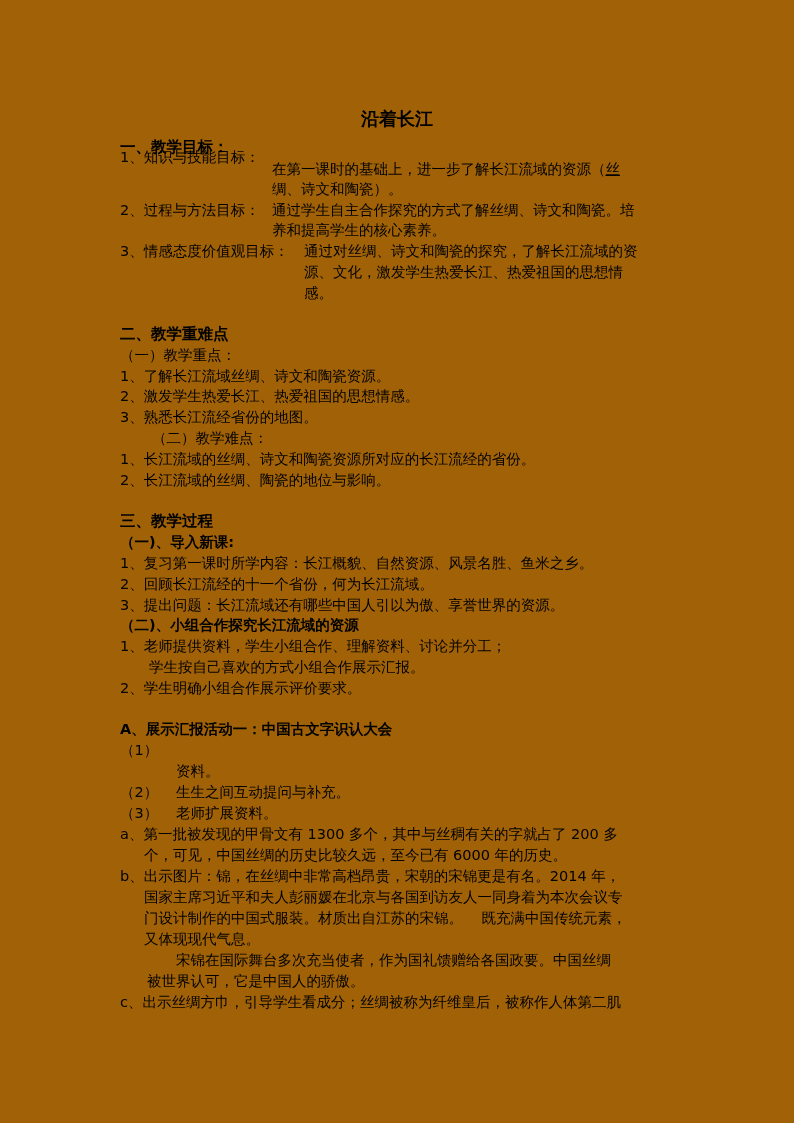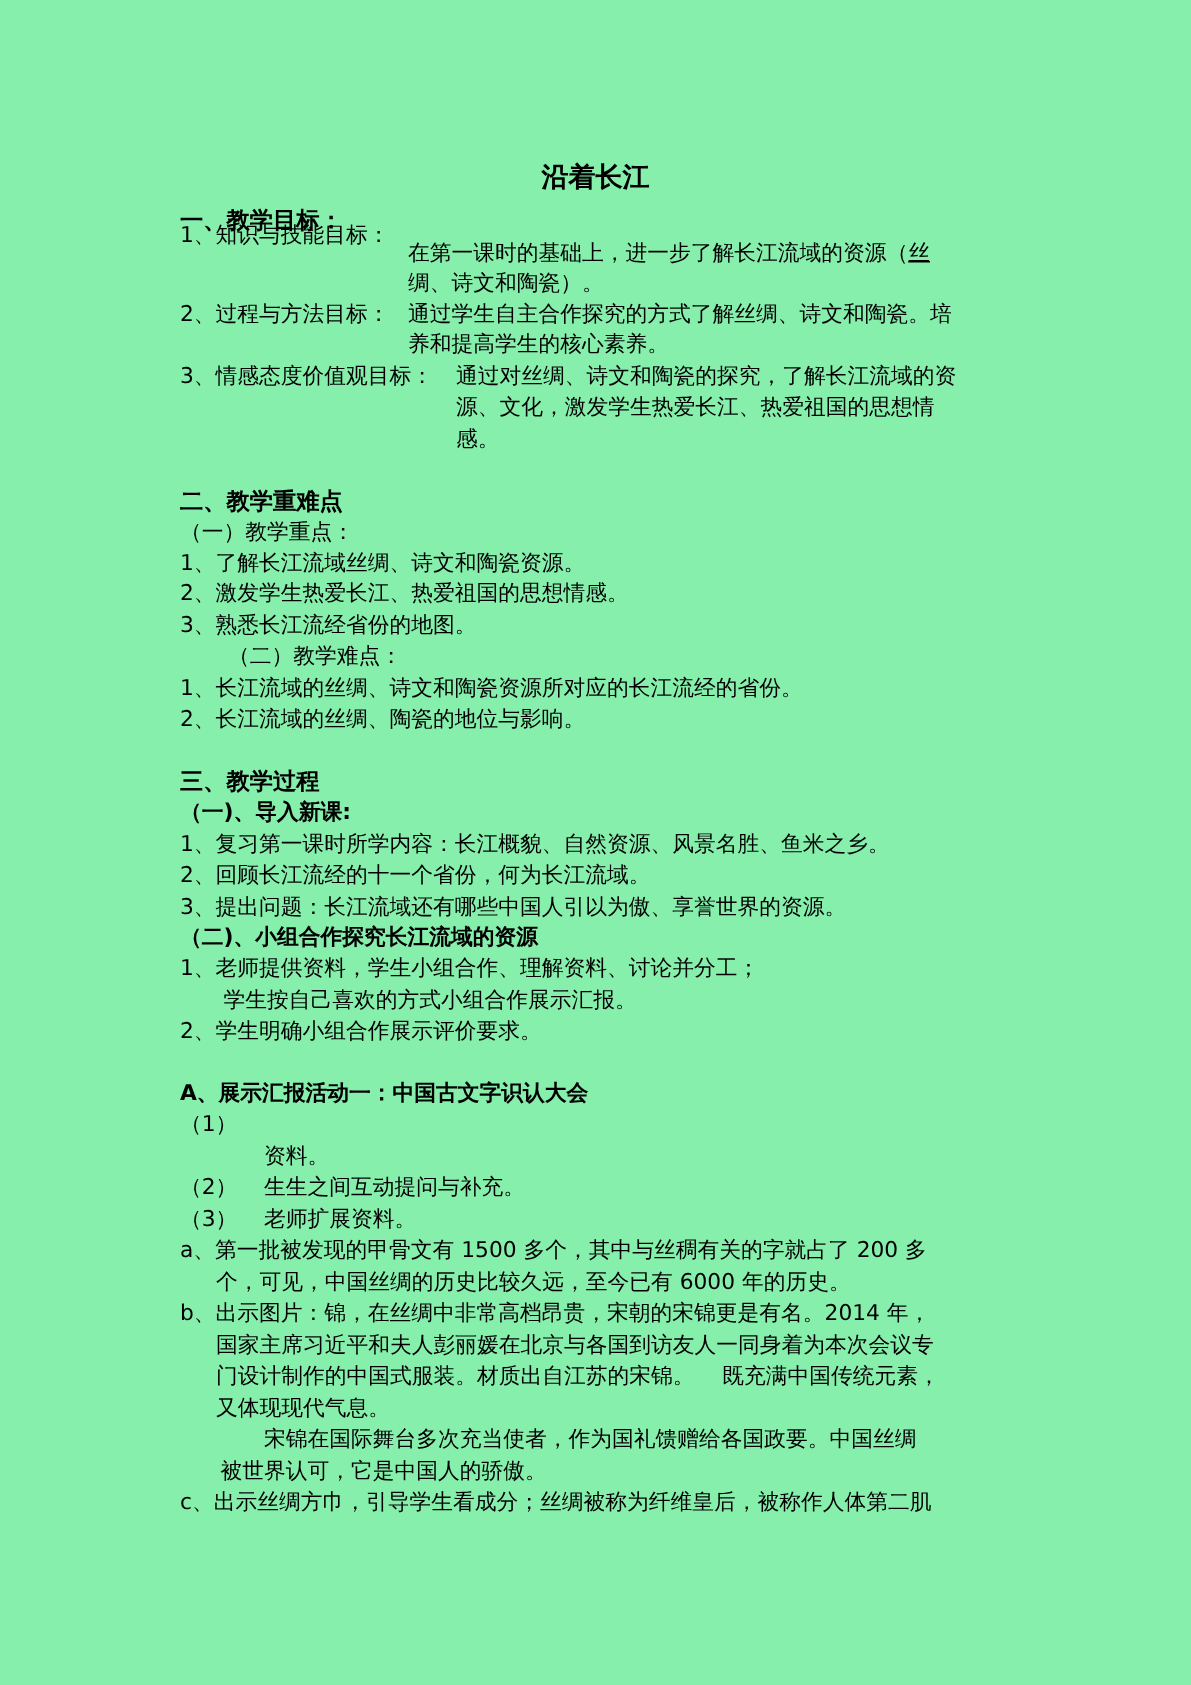--- a/index.html
+++ b/index.html
@@ -12,21 +12,21 @@
       height: 1123px;
       position: relative;
       overflow: hidden;
       font-family: "DejaVu Sans", "Liberation Sans", sans-serif;
       color: #000000;
     }
     .page {
       position: absolute;
       left: 0; top: 0;
       width: 794px; height: 1123px;
-      background: #86efac;
+      background: #a16207;
     }
     .line {
       position: absolute;
       font-size: 14.5px;
       line-height: 19px;
       white-space: nowrap;
       letter-spacing: 0px;
     }
     .title {
       position: absolute;
@@ -86,21 +86,21 @@
 
   <div class="line" style="left:120px; top:741px;">（1）</div>
   <div class="line" style="left:176px; top:762px;">资料。</div>
 
   <div class="line" style="left:120px; top:783px;">（2）</div>
   <div class="line" style="left:176px; top:783px;">生生之间互动提问与补充。</div>
 
   <div class="line" style="left:120px; top:804px;">（3）</div>
   <div class="line" style="left:176px; top:804px;">老师扩展资料。</div>
 
-  <div class="line" style="left:120px; top:825px;">a、第一批被发现的甲骨文有 1500 多个，其中与丝稠有关的字就占了 200 多</div>
+  <div class="line" style="left:120px; top:825px;">a、第一批被发现的甲骨文有 1300 多个，其中与丝稠有关的字就占了 200 多</div>
   <div class="line" style="left:144px; top:846px;">个，可见，中国丝绸的历史比较久远，至今已有 6000 年的历史。</div>
 
   <div class="line" style="left:120px; top:867px;">b、出示图片：锦，在丝绸中非常高档昂贵，宋朝的宋锦更是有名。2014 年，</div>
   <div class="line" style="left:144px; top:888px;">国家主席习近平和夫人彭丽媛在北京与各国到访友人一同身着为本次会议专</div>
   <div class="line" style="left:144px; top:909px; white-space:pre;">门设计制作的中国式服装。材质出自江苏的宋锦。    既充满中国传统元素，</div>
   <div class="line" style="left:144px; top:930px;">又体现现代气息。</div>
   <div class="line" style="left:176px; top:951px;">宋锦在国际舞台多次充当使者，作为国礼馈赠给各国政要。中国丝绸</div>
   <div class="line" style="left:147px; top:972px;">被世界认可，它是中国人的骄傲。</div>
 
   <div class="line" style="left:120px; top:993px;">c、出示丝绸方巾，引导学生看成分；丝绸被称为纤维皇后，被称作人体第二肌</div>

